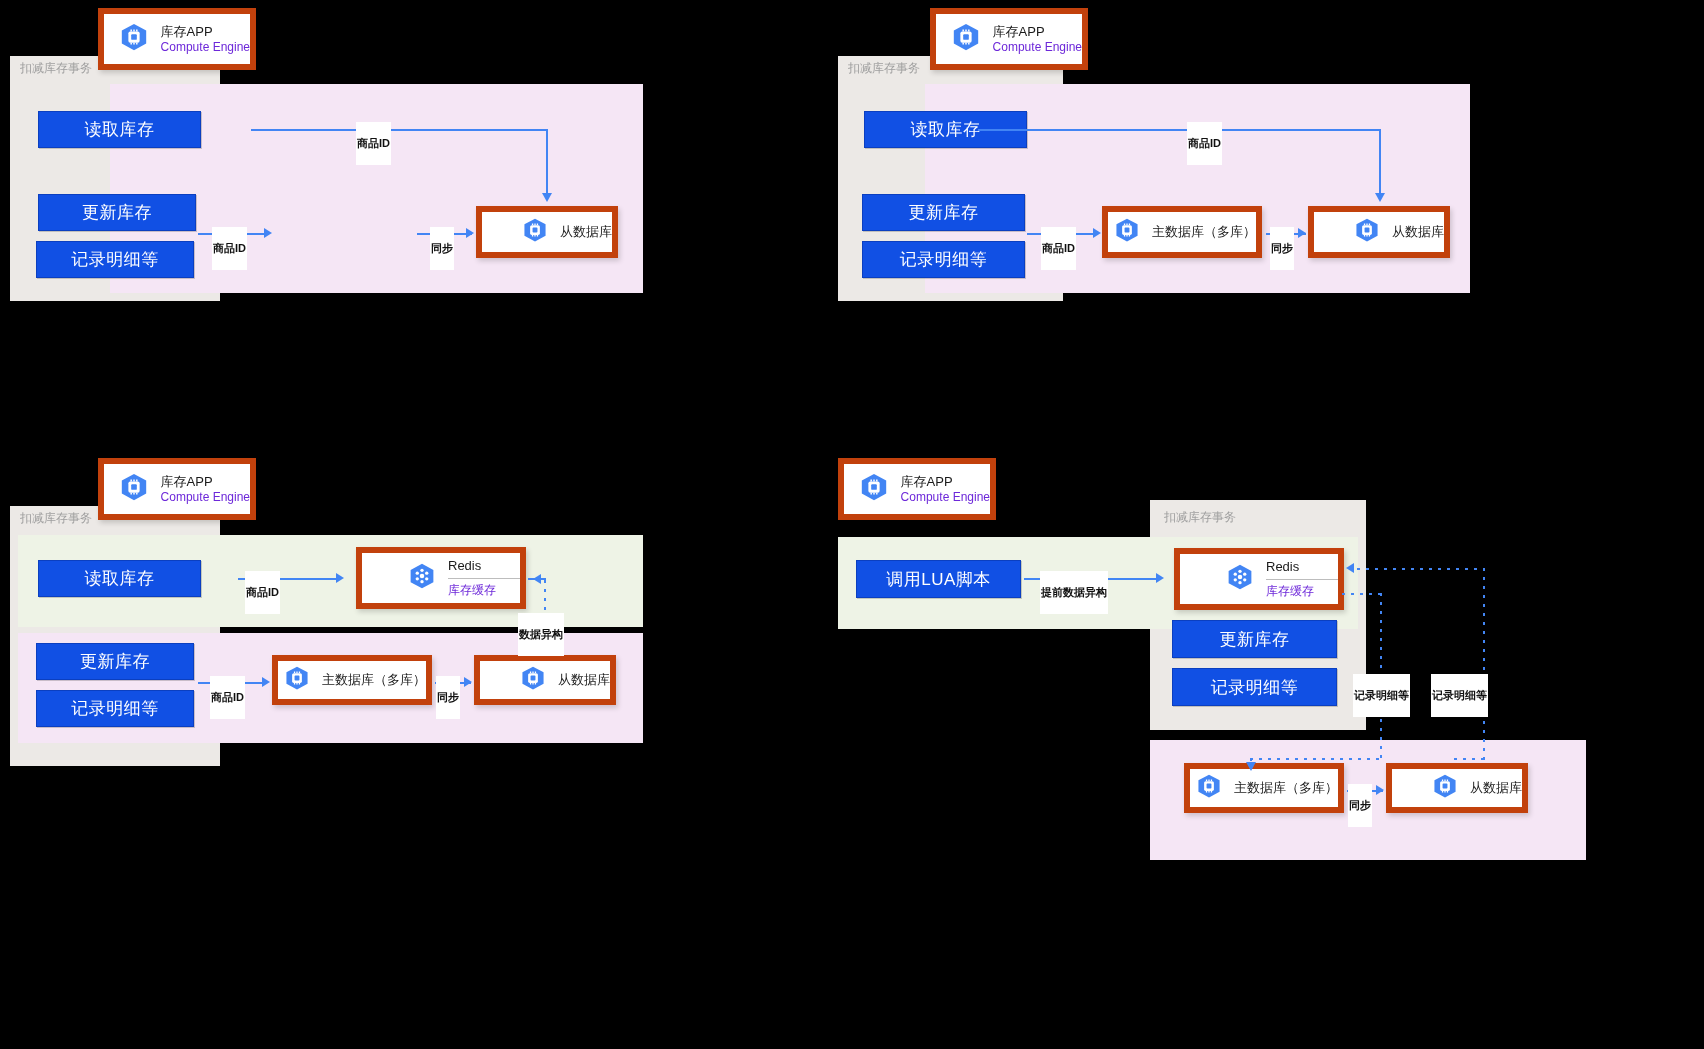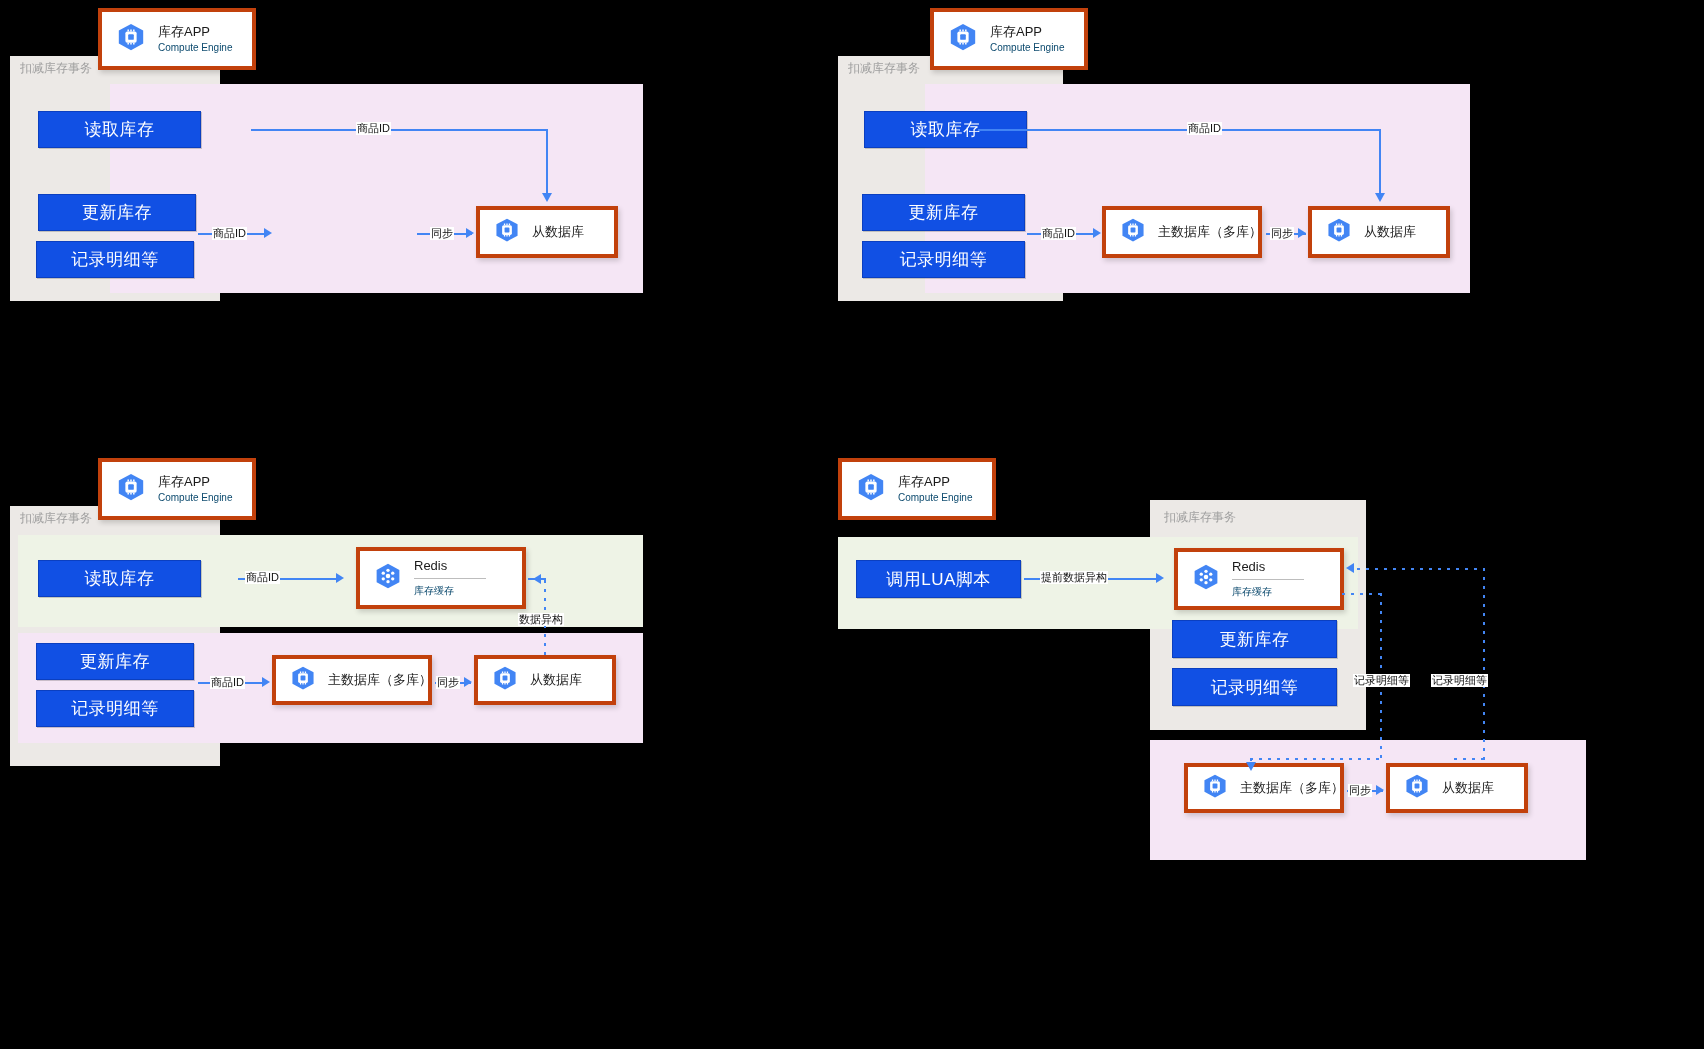--- a/index.html
+++ b/index.html
@@ -26,49 +26,49 @@
     background:#1150e4;color:#fff;
     display:flex;align-items:center;justify-content:center;
     font-size:17px;letter-spacing:.5px;
     border:1px solid #0b3fc0;
     box-shadow:1px 1px 0 rgba(0,0,0,.18);
   }
 
   
   .card{
     position:absolute;box-sizing:border-box;background:#fff;
-    border:4px solid #c2410c;
+    border:6px solid #c2410c;
     box-shadow:2px 3px 5px rgba(0,0,0,.16);
-    display:flex;align-items:center;
+    display:flex;align-items:center;justify-content:flex-end;
   }
   .card.stack:before{
     content:"";position:absolute;left:6px;top:6px;right:-6px;bottom:-6px;
     background:#fff;border:1px solid #dcdcdc;z-index:-1;
     box-shadow:2px 3px 5px rgba(0,0,0,.14);
   }
   .card-ico{flex:0 0 auto;margin-left:14px;}
   .card-txt{margin-left:12px;display:flex;flex-direction:column;justify-content:center;}
   .card-title{font-size:13px;color:#1a1a1a;line-height:16px;white-space:nowrap;}
-  .card-sub{font-size:10px;color:#0c4a6e;line-height:15px;white-space:nowrap;}
+  .card-sub{font-size:12px;color:#6d28d9;line-height:15px;white-space:nowrap;}
   .card-rule{height:1px;background:#bdbdbd;margin:4px 0 4px 0;width:72px;}
 
   
   .card-1 .card-txt{justify-content:center;}
 
   
   .ln{position:absolute;background:#4285f4;}
   .ln-h{height:2px;}
   .ln-v{width:2px;}
   .arw{position:absolute;width:0;height:0;}
   .arw-r{border-left:8px solid #4285f4;border-top:5px solid transparent;border-bottom:5px solid transparent;}
   .arw-d{border-top:9px solid #4285f4;border-left:5px solid transparent;border-right:5px solid transparent;}
   .arw-l{border-right:8px solid #4285f4;border-top:5px solid transparent;border-bottom:5px solid transparent;}
   .lbl{
     position:absolute;background:#fff;color:#111;font-size:11px;line-height:13px;
-    padding:0 1px;white-space:nowrap;
+    padding:15px 1px;white-space:nowrap;font-weight:bold;
   }
   .dot-h{position:absolute;height:2px;
     background-image:linear-gradient(to right,#4285f4 0 3px,transparent 3px 9px);
     background-size:9px 2px;background-repeat:repeat-x;}
   .dot-v{position:absolute;width:2px;
     background-image:linear-gradient(to bottom,#4285f4 0 3px,transparent 3px 9px);
     background-size:2px 9px;background-repeat:repeat-y;}
 </style>
 </head>
 <body>

